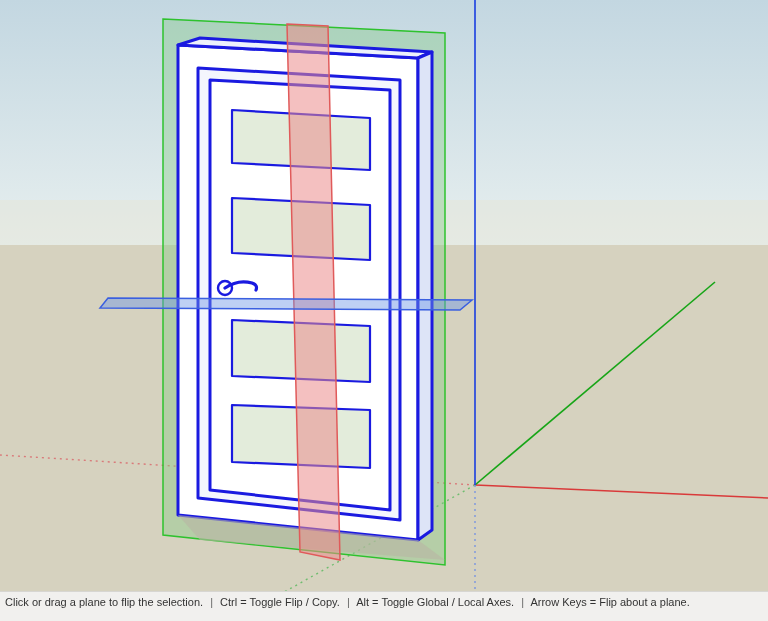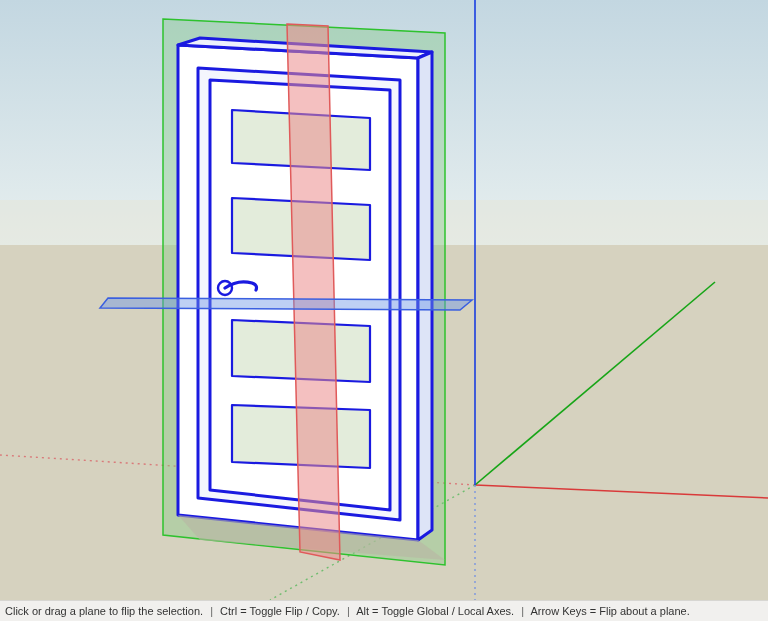--- a/index.html
+++ b/index.html
@@ -18,21 +18,21 @@
     overflow: hidden;
   }
   .viewport svg {
     display: block;
   }
   .statusbar {
     position: absolute;
     left: 0;
     bottom: 0;
     width: 768px;
-    height: 21px;
+    height: 30px;
     line-height: 21px;
     background: #f1f0ee;
     border-top: 1px solid #d7d6d2;
     color: #333;
     font-size: 11px;
     padding: 0 5px;
     box-sizing: border-box;
     white-space: nowrap;
     overflow: hidden;
   }

